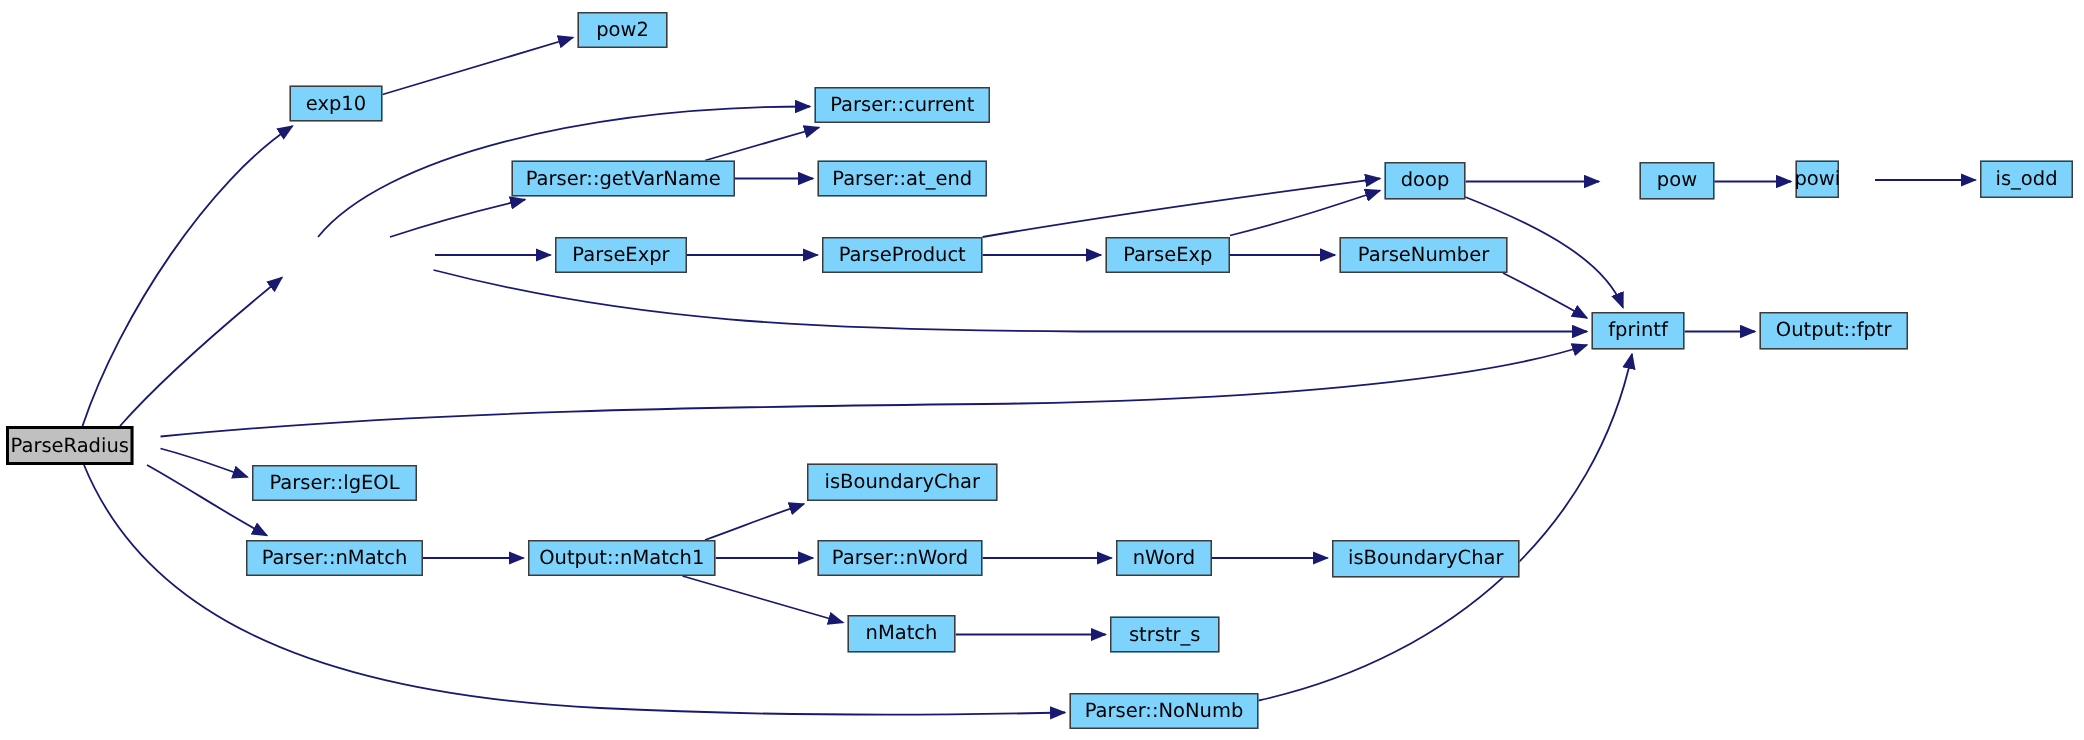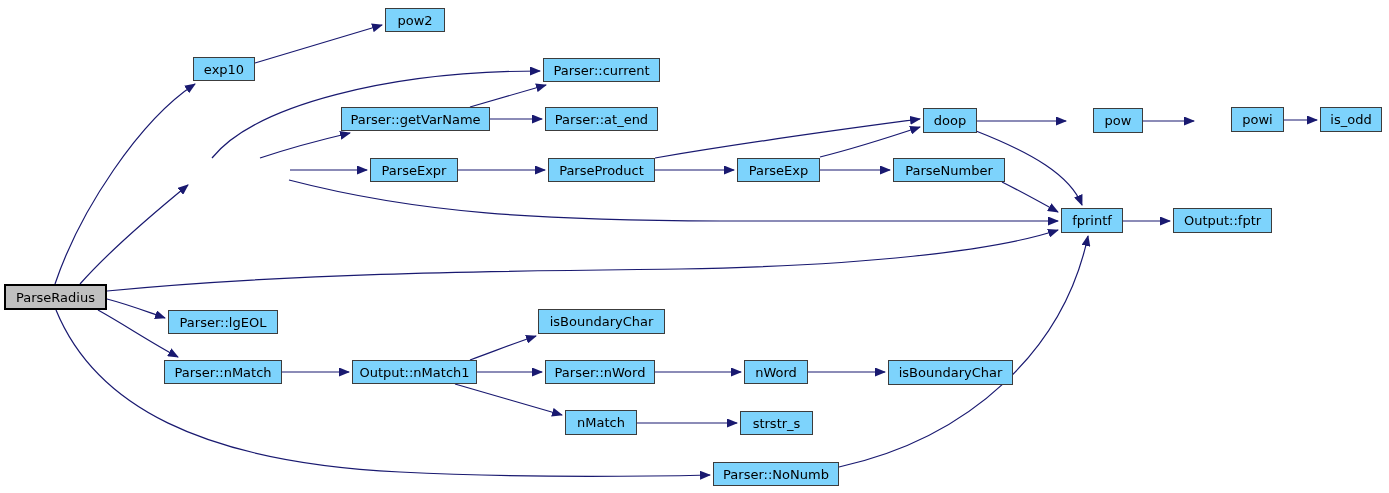--- a/index.html
+++ b/index.html
@@ -88,29 +88,29 @@
       <path class="edge" d="M637,423 L737,423" stroke="#191970" marker-end="url(#arrowhead)"></path>
       <path class="edge" d="M839,467 C970,438 1064,350 1088,236" stroke="#191970" marker-end="url(#arrowhead)"></path>
     </svg>
     <div class="node" style="left: 385px; top: 8px; width: 60px; height: 24px;">pow2</div>
     <div class="node" style="left: 193px; top: 57px; width: 62px; height: 24px;">exp10</div>
     <div class="node" style="left: 543px; top: 58px; width: 117px; height: 24px;">Parser::current</div>
     <div class="node" style="left: 341px; top: 107px; width: 149px; height: 24px;">Parser::getVarName</div>
     <div class="node" style="left: 545px; top: 107px; width: 113px; height: 24px;">Parser::at_end</div>
     <div class="node" style="left: 923px; top: 108px; width: 54px; height: 25px;">doop</div>
     <div class="node" style="left: 1069px; top: 108px; width: 50px; height: 25px; margin-left: 24px;">pow</div>
-    <div class="node" style="left: 1231px; top: 107px; width: 53px; height: 25px;">powi</div>
+    <div class="node" style="left: 1197px; top: 107px; width: 29px; height: 25px;">powi</div>
     <div class="node" style="left: 1320px; top: 107px; width: 62px; height: 25px;">is_odd</div>
     <div class="node" style="left: 370px; top: 158px; width: 88px; height: 24px;">ParseExpr</div>
     <div class="node" style="left: 548px; top: 158px; width: 107px; height: 24px;">ParseProduct</div>
     <div class="node" style="left: 737px; top: 158px; width: 83px; height: 24px;">ParseExp</div>
     <div class="node" style="left: 893px; top: 158px; width: 112px; height: 24px;">ParseNumber</div>
     <div class="node" style="left: 1061px; top: 208px; width: 62px; height: 25px;">fprintf</div>
     <div class="node" style="left: 1173px; top: 208px; width: 99px; height: 25px;">Output::fptr</div>
-    <div class="node root" style="left: 4px; top: 284px; width: 103px; height: 26px;">ParseRadius</div>
+    <div class="node root" style="left: 4px; top: 284px; width: 85px; height: 26px;">ParseRadius</div>
     <div class="node" style="left: 168px; top: 310px; width: 110px; height: 24px;">Parser::lgEOL</div>
     <div class="node" style="left: 164px; top: 360px; width: 118px; height: 24px;">Parser::nMatch</div>
     <div class="node" style="left: 352px; top: 360px; width: 125px; height: 24px;">Output::nMatch1</div>
     <div class="node" style="left: 538px; top: 309px; width: 127px; height: 25px;">isBoundaryChar</div>
     <div class="node" style="left: 545px; top: 360px; width: 110px; height: 24px;">Parser::nWord</div>
     <div class="node" style="left: 744px; top: 360px; width: 64px; height: 24px;">nWord</div>
     <div class="node" style="left: 888px; top: 360px; width: 125px; height: 25px;">isBoundaryChar</div>
     <div class="node" style="left: 565px; top: 410px; width: 72px; height: 25px;">nMatch</div>
     <div class="node" style="left: 740px; top: 411px; width: 73px; height: 24px;">strstr_s</div>
     <div class="node" style="left: 713px; top: 462px; width: 126px; height: 24px;">Parser::NoNumb</div>

